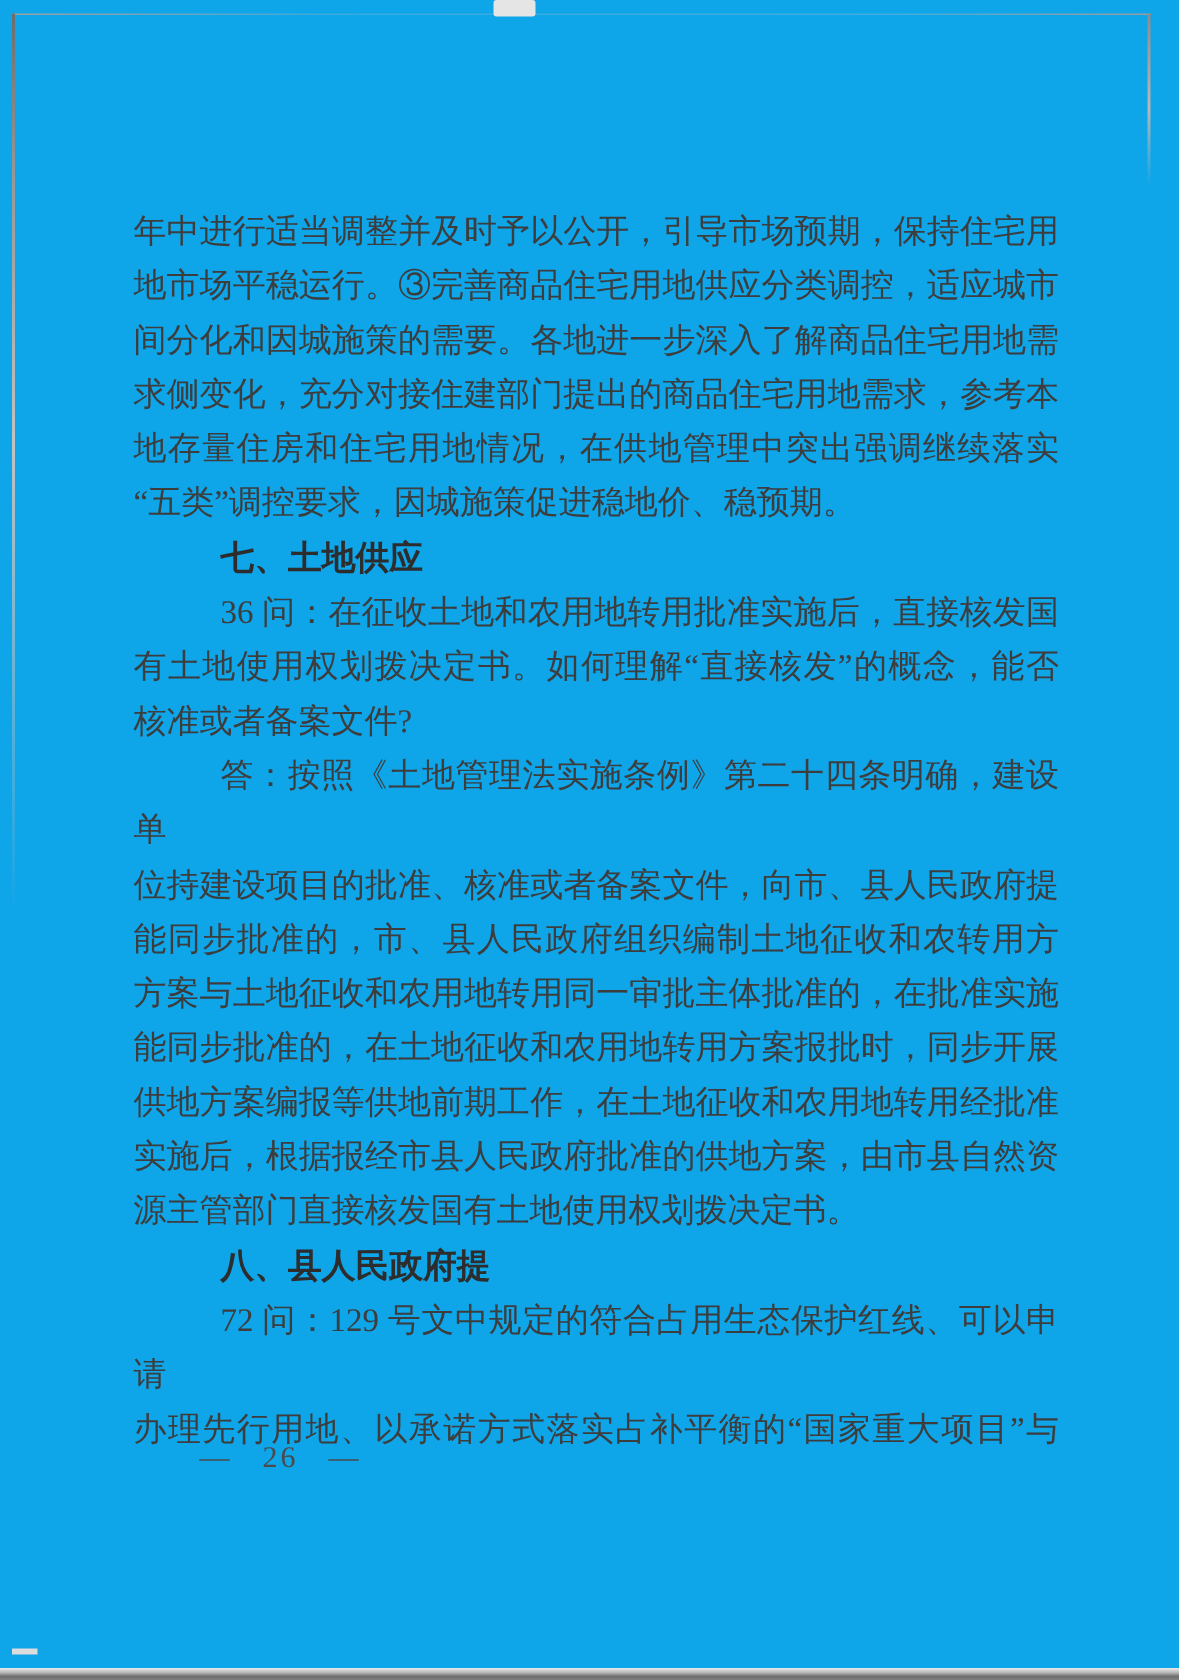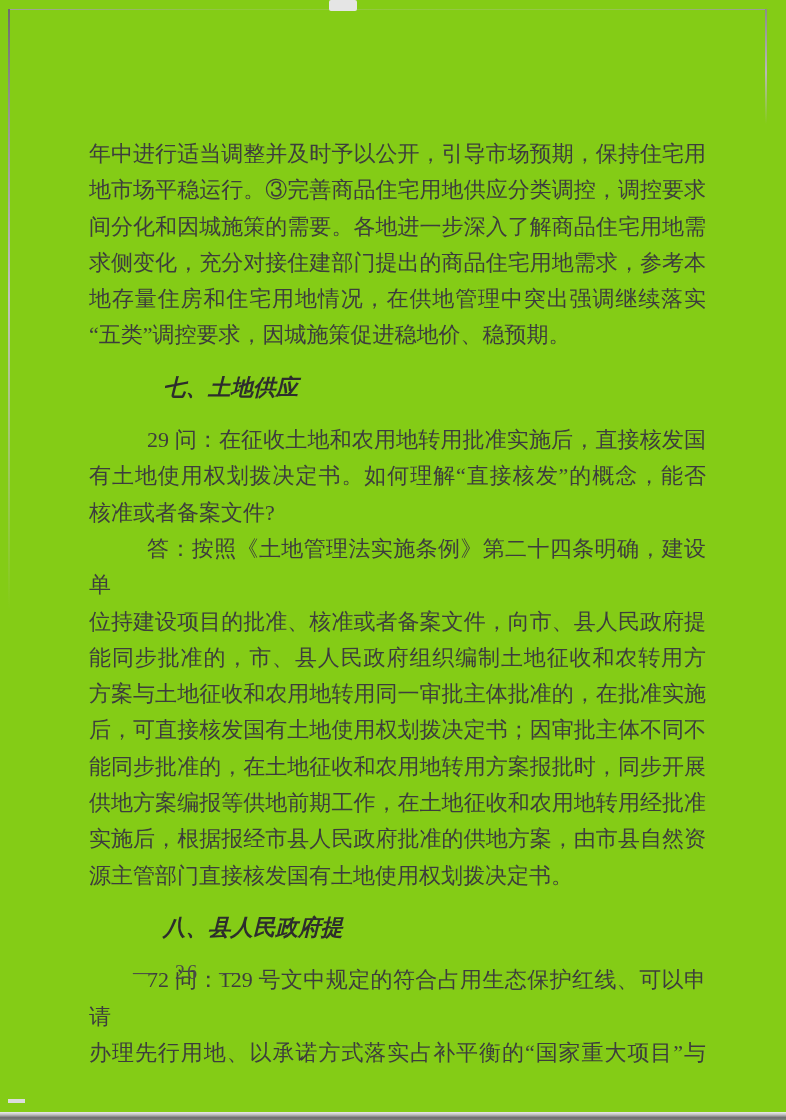--- a/index.html
+++ b/index.html
@@ -2,21 +2,21 @@
 <html><head>
 <meta charset="utf-8">
 <style>
   html, body { margin: 0; padding: 0; }
   body {
     width: 786px; height: 1120px;
     background: #ffffff;
     position: relative; overflow: hidden;
     font-family: "Liberation Serif", "DejaVu Serif", serif;
   }
-  .page { position: absolute; inset: 0; background: #84cc16; }
+  .page { position: absolute; inset: 0; background: #0ea5e9; }
 
   
   .edge-left   { position: absolute; left: 8px;  top: 9px;  width: 2px;  height: 600px;
                  background: linear-gradient(to bottom, #6d6d6d 0, #979797 18%, #c2c2c2 48%, rgba(205,205,205,0) 100%); }
   .edge-top    { position: absolute; left: 8px;  top: 9px;  width: 759px; height: 1px;
                  background: linear-gradient(to right, #a0a0a0, rgba(190,190,190,.22) 30%, rgba(190,190,190,.3) 78%, #9c9c9c); }
   .edge-right  { position: absolute; left: 765px; top: 9px; width: 2px; height: 115px;
                  background: linear-gradient(to bottom, #8c8c8c, #b8b8b8 55%, rgba(205,205,205,0)); }
   .edge-bottom { position: absolute; left: 0; top: 1112px; width: 786px; height: 8px;
                  background: linear-gradient(to bottom, #ececec, #bdbdbd 35%, #6e6e6e 70%, #808080); }
@@ -31,21 +31,21 @@
     color: #3d3d3d; font-size: 22px; line-height: 36.3px;
   }
   .para { margin: 0; }
   .ln { min-height: 36.3px; }
   .j  { text-align: justify; text-align-last: justify; }
   .ind { text-indent: 58px; }
   .heading {
     font-family: "Liberation Sans", "DejaVu Sans", sans-serif;
     font-weight: 700; color: #2d2d2d;
     font-size: 22.5px; line-height: 36.3px;
-    margin: 16px; text-indent: 58px; font-style: italic;
+    margin: 0; text-indent: 58px;
   }
   .footer {
     position: absolute; left: 133px; top: 958px;
     font-size: 20px; line-height: 28px; color: #4a4a4a;
     letter-spacing: 2px; word-spacing: 13px; text-align: right;
   }
 </style>
 </head>
 <body>
 
@@ -55,41 +55,40 @@
   <div class="edge-left"></div>
   <div class="edge-right"></div>
   <div class="edge-bottom"></div>
   <div class="smudge-top"></div>
   <div class="smudge-bl"></div>
 
   <main class="content">
 
     <div class="para">
       <div class="ln j">年中进行适当调整并及时予以公开，引导市场预期，保持住宅用</div>
-      <div class="ln j">地市场平稳运行。③完善商品住宅用地供应分类调控，调控要求</div>
+      <div class="ln j">地市场平稳运行。③完善商品住宅用地供应分类调控，适应城市</div>
       <div class="ln j">间分化和因城施策的需要。各地进一步深入了解商品住宅用地需</div>
       <div class="ln j">求侧变化，充分对接住建部门提出的商品住宅用地需求，参考本</div>
       <div class="ln j">地存量住房和住宅用地情况，在供地管理中突出强调继续落实</div>
       <div class="ln">“五类”调控要求，因城施策促进稳地价、稳预期。</div>
     </div>
 
     <h2 class="heading">七、土地供应</h2>
 
     <div class="para">
-      <div class="ln j ind">29 问：在征收土地和农用地转用批准实施后，直接核发国</div>
+      <div class="ln j ind">36 问：在征收土地和农用地转用批准实施后，直接核发国</div>
       <div class="ln j">有土地使用权划拨决定书。如何理解“直接核发”的概念，能否</div>
       <div class="ln">核准或者备案文件?</div>
     </div>
 
     <div class="para">
       <div class="ln j ind">答：按照《土地管理法实施条例》第二十四条明确，建设单</div>
       <div class="ln j">位持建设项目的批准、核准或者备案文件，向市、县人民政府提</div>
       <div class="ln j">能同步批准的，市、县人民政府组织编制土地征收和农转用方</div>
       <div class="ln j">方案与土地征收和农用地转用同一审批主体批准的，在批准实施</div>
-      <div class="ln j">后，可直接核发国有土地使用权划拨决定书；因审批主体不同不</div>
       <div class="ln j">能同步批准的，在土地征收和农用地转用方案报批时，同步开展</div>
       <div class="ln j">供地方案编报等供地前期工作，在土地征收和农用地转用经批准</div>
       <div class="ln j">实施后，根据报经市县人民政府批准的供地方案，由市县自然资</div>
       <div class="ln">源主管部门直接核发国有土地使用权划拨决定书。</div>
     </div>
 
     <h2 class="heading">八、县人民政府提</h2>
 
     <div class="para">
       <div class="ln j ind">72 问：129 号文中规定的符合占用生态保护红线、可以申请</div>

